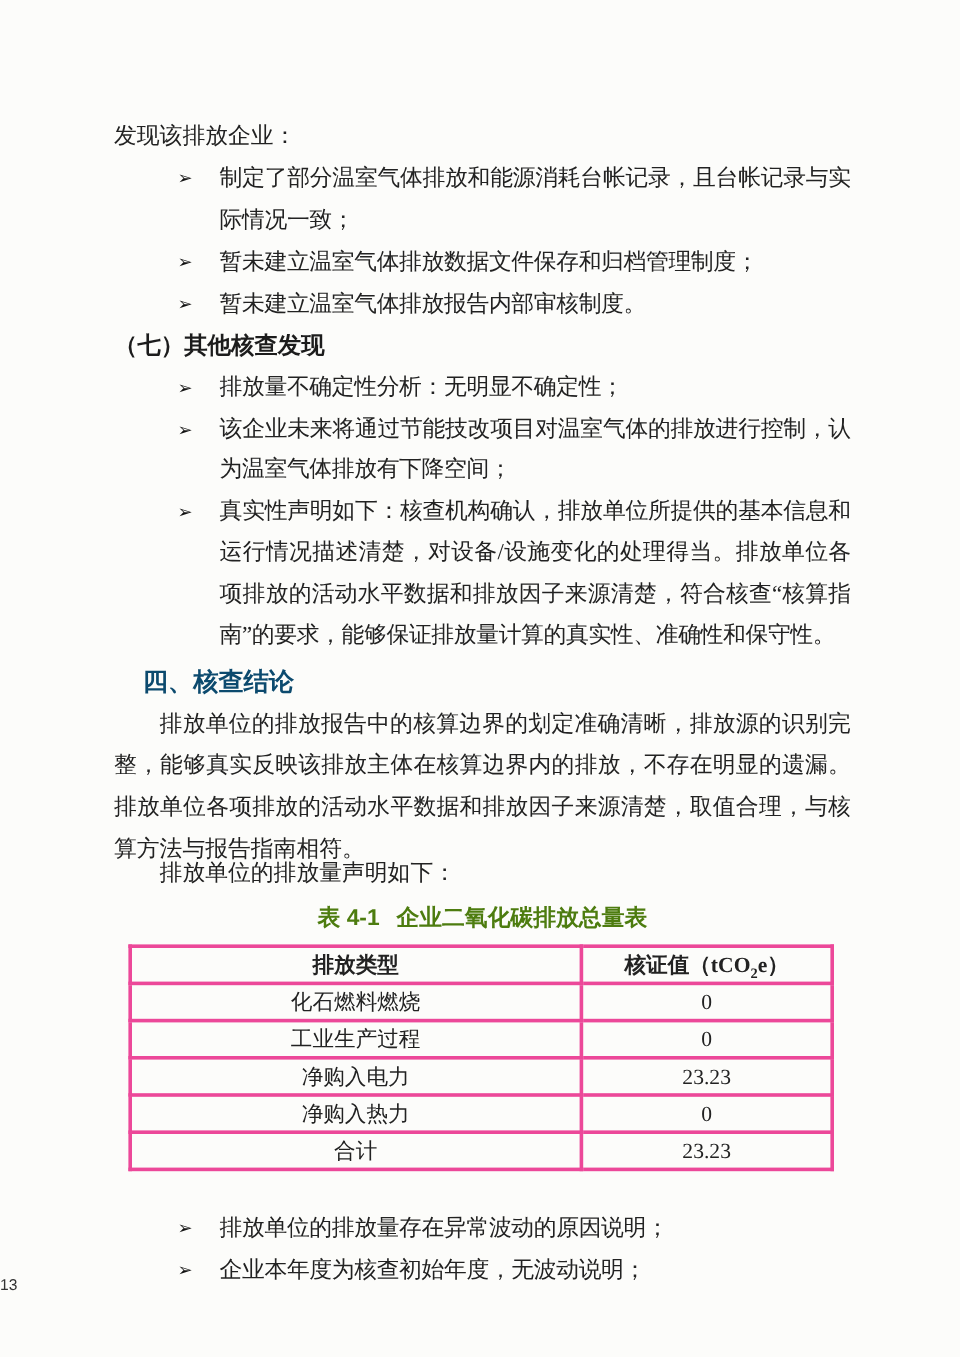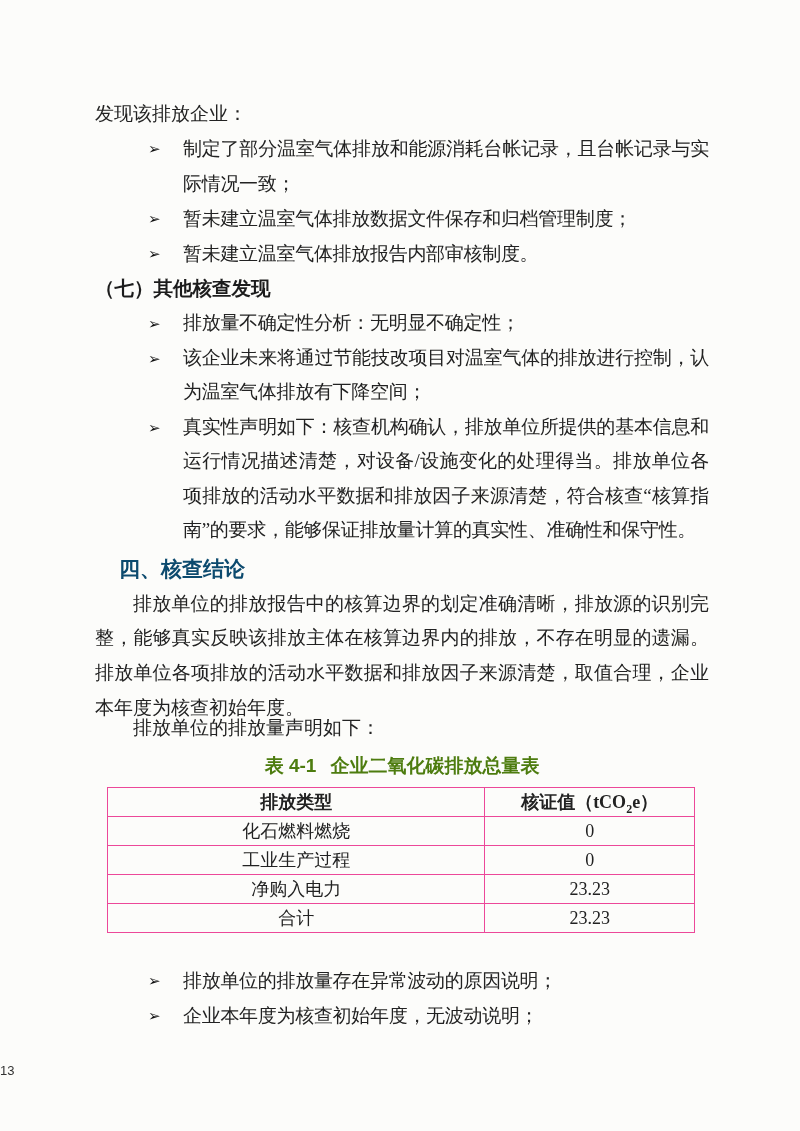--- a/index.html
+++ b/index.html
@@ -76,21 +76,21 @@
   }
   .caption .cap-label { margin-right:14px; }
 
   table.emis {
     border-collapse:collapse;
     width:588px;
     margin:8px 0 0 12px;
     border:1.6px solid #4a4a4a;
   }
   table.emis th, table.emis td {
-    border:1px solid #ec4899;
+    border:3px solid #ec4899;
     height:28px;
     padding:0;
     text-align:center;
     vertical-align:middle;
     font-size:18px;
     line-height:20px;
   }
   table.emis th { font-weight:bold; }
   table.emis sub { font-size:12px; line-height:0; }
   col.c1 { width:378px; }
@@ -144,21 +144,21 @@
         <span>该企业未来将通过节能技改项目对温室气体的排放进行控制，认为温室气体排放有下降空间；</span>
       </li>
       <li>
         <span class="marker">➢</span>
         <span>真实性声明如下：核查机构确认，排放单位所提供的基本信息和运行情况描述清楚，对设备/设施变化的处理得当。排放单位各项排放的活动水平数据和排放因子来源清楚，符合核查“核算指南”的要求，能够保证排放量计算的真实性、准确性和保守性。</span>
       </li>
     </ul>
 
     <h2 class="h4">四、核查结论</h2>
 
-    <p class="para">排放单位的排放报告中的核算边界的划定准确清晰，排放源的识别完整，能够真实反映该排放主体在核算边界内的排放，不存在明显的遗漏。排放单位各项排放的活动水平数据和排放因子来源清楚，取值合理，企业本年度为核查初始年度。</p>
+    <p class="para">排放单位的排放报告中的核算边界的划定准确清晰，排放源的识别完整，能够真实反映该排放主体在核算边界内的排放，不存在明显的遗漏。排放单位各项排放的活动水平数据和排放因子来源清楚，取值合理，与核算方法与报告指南相符。</p>
 
     <p class="line declare">排放单位的排放量声明如下：</p>
 
     <div class="caption">
       <span class="cap-label">表 4-1</span><span>企业二氧化碳排放总量表</span>
     </div>
 
     <table class="emis">
       <colgroup>
           <col class="c1">
@@ -177,20 +177,24 @@
         </tr>
         <tr>
           <td>工业生产过程</td>
           <td>0</td>
         </tr>
         <tr>
           <td>净购入电力</td>
           <td>23.23</td>
         </tr>
         <tr>
+          <td>净购入热力</td>
+          <td>0</td>
+        </tr>
+        <tr>
           <td>合计</td>
           <td>23.23</td>
         </tr>
       </tbody>
     </table>
 
     <ul class="bullets bottom-bullets">
       <li>
         <span class="marker">➢</span>
         <span>排放单位的排放量存在异常波动的原因说明；</span>

